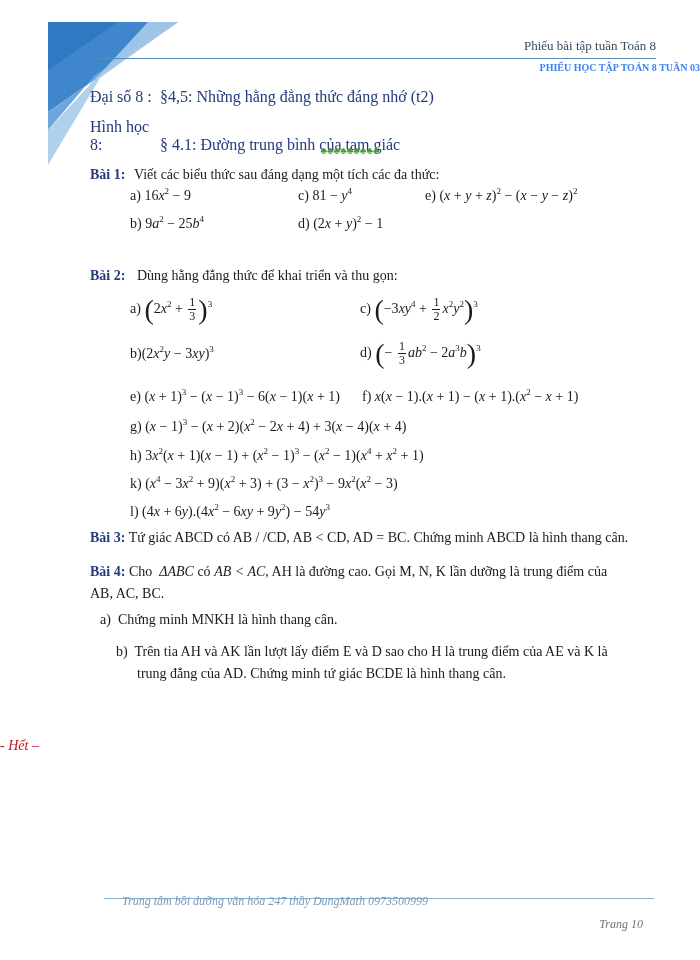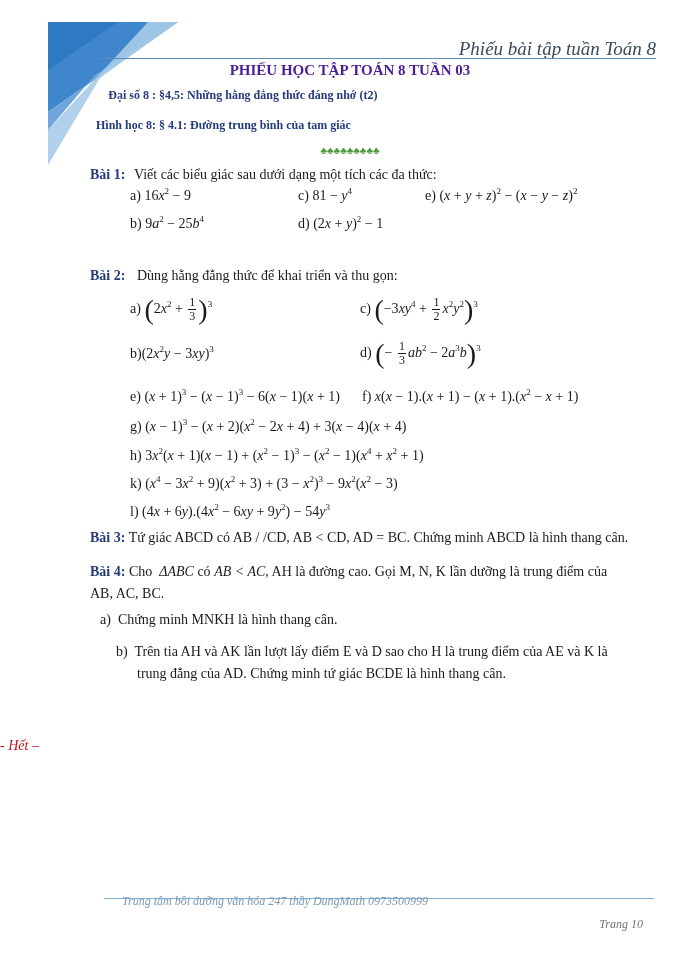--- a/index.html
+++ b/index.html
@@ -1,23 +1,23 @@
 <!DOCTYPE html>
 <html><head>
 <meta charset="utf-8">
 <style>
   html, body { margin:0; padding:0; background:#ffffff; }
   body { width:700px; height:960px; position:relative; overflow:hidden;
          font-family:"Liberation Serif", "DejaVu Serif", serif; color:#1a1a1a; }
   .abs { position:absolute; }
   .deco { left:0; top:0; width:200px; height:170px; }
-  .hdr-text { right:44px; top:38px; font-style:italic; font-size:19px; color:#3a4a5a; }
+  .hdr-text { right:44px; top:38px; font-size:13px; color:#3a4a5a; }
   .hdr-line { left:100px; right:44px; top:58px; height:0; border-top:1.5px solid #5b8fc0; }
-  .title { left:0; right:0; top:62px; text-align:center; font-weight:bold; font-size:15px; color:#4c1d95; }
-  .sub { font-weight:bold; font-size:12px; color:#233a7c;text-align:right; }
+  .title { left:0; right:0; top:62px; text-align:right; font-weight:bold; font-size:10px; color:#3b82f6; }
+  .sub { font-weight:normal; font-size:16px; color:#233a7c; }
   .sub .lbl { display:inline-block; width:66px; }
   .clubs { left:0; right:0; top:145px; text-align:center; color:#4a9a3a; font-size:10px; letter-spacing:0; }
   .blue { color:#233a7c; font-weight:bold; }
   .txt { font-size:14px; }
   .math { font-family:"Liberation Serif", "DejaVu Serif", serif; font-size:14px; }
   .math i { font-style:italic; }
   sup { font-size:9px; vertical-align:6px; line-height:0; }
   .frac { display:inline-block; vertical-align:middle; text-align:center; font-size:12px; line-height:13px; margin:0 2px; }
   .frac span { display:block; }
   .frac .num { border-bottom:1px solid #1a1a1a; padding:0 1px; }
@@ -48,21 +48,21 @@
 </div>
 <div class="abs sub" style="left:90px; top:118px;">
   <span class="lbl">Hình học 8:</span>
   <span>§ 4.1: Đường trung bình của tam giác</span>
 </div>
 
 <div class="abs clubs">♣♣♣♣♣♣♣♣♣</div>
 
 <div class="abs txt" style="left:90px; top:167px;">
   <span class="blue">Bài 1:</span>
-  <span style="margin-left:5px;">Viết các biểu giác sau dưới dạng một tích các đa thức:</span>
+  <span style="margin-left:5px;">Viết các biểu thức sau đáng dạng một tích các đa thức:</span>
 </div>
 <div class="abs math" style="left:130px; top:188px;">
   <span>a)</span> 16<i>x</i><sup>2</sup> − 9
 </div>
 <div class="abs math" style="left:298px; top:188px;">
   <span>c)</span> 81 − <i>y</i><sup>4</sup>
 </div>
 <div class="abs math" style="left:425px; top:188px;">
   <span>e)</span> (<i>x</i> + <i>y</i> + <i>z</i>)<sup>2</sup> − (<i>x</i> − <i>y</i> − <i>z</i>)<sup>2</sup>
 </div>

